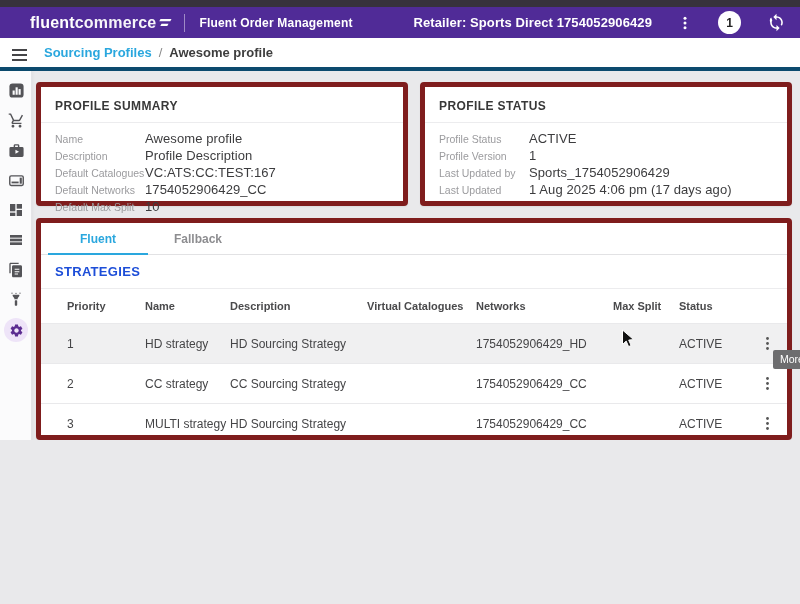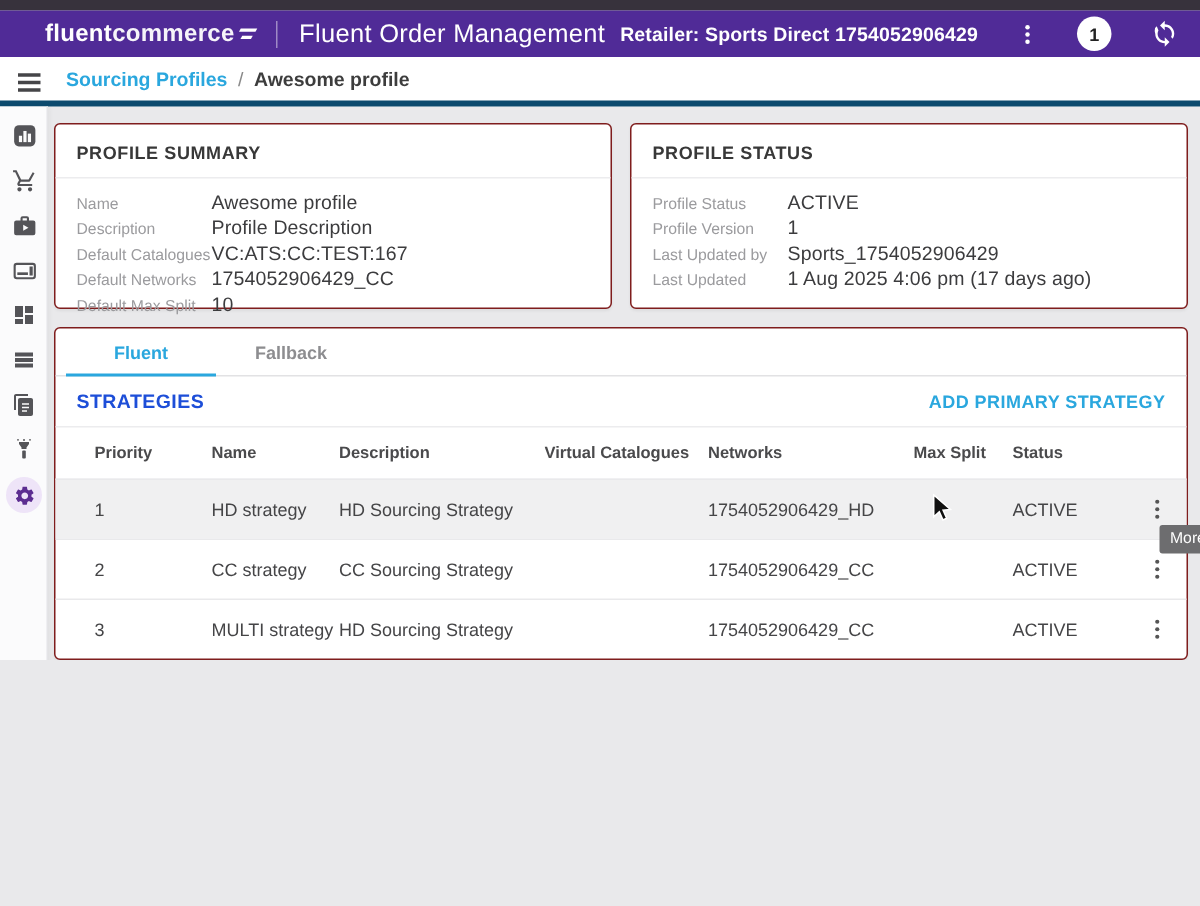--- a/index.html
+++ b/index.html
@@ -9,21 +9,21 @@
 
   
   .os-strip { position:absolute; top:0; left:0; width:800px; height:7px; background:#37323c; }
   .topbar { position:absolute; top:7px; left:0; width:800px; height:31px; background:#502b97;
             display:flex; align-items:center; padding:0 12px 0 30px; color:#fff; }
   .logo { display:flex; align-items:baseline; font-size:16px; letter-spacing:.2px; cursor:default; }
   .logo .b { font-weight:bold; }
   .logo .l { font-weight:bold; opacity:.95; }
   .logo-mark { margin-left:3px; align-self:center; }
   .topbar-sep { width:1px; height:18px; background:rgba(255,255,255,.45); margin:0 14px 0 12px; }
-  .app-title { font-size:17px; font-weight:normal; letter-spacing:.2px; }
+  .app-title { font-size:12px; font-weight:bold; letter-spacing:.2px; }
   .topbar-right { margin-left:auto; display:flex; align-items:center; gap:24px; }
   .retailer { font-size:13px; font-weight:bold; letter-spacing:.1px; }
   .icon-btn { background:none; border:none; cursor:pointer; display:flex; align-items:center; justify-content:center; padding:2px; }
   .count-badge { width:23px; height:23px; border-radius:50%; background:#fff; color:#222;
                  font-size:12px; font-weight:bold; display:flex; align-items:center; justify-content:center;
                  font-family:"Liberation Sans", sans-serif; border:none; cursor:pointer; }
 
   
   .crumb-bar { position:absolute; top:38px; left:0; width:800px; height:33px; background:#fff;
                border-bottom:4px solid #0c4a6e; display:flex; align-items:center; }
@@ -36,21 +36,21 @@
   
   .sidebar { position:absolute; top:71px; left:0; width:32px; height:533px; background:#fbfbfc;
              border-right:1px solid #e4e4e7; box-shadow:1px 0 3px rgba(0,0,0,.04); padding-top:4px; }
   .side-item { width:32px; height:30px; display:flex; align-items:center; justify-content:center;
                cursor:pointer; color:#5a5a5f; }
   .side-item.active { color:#5c2d91; }
   .gear-halo { width:24px; height:24px; border-radius:50%; background:#eee4f8;
                display:flex; align-items:center; justify-content:center; }
 
   
-  .card { position:absolute; background:#fff; border:1px solid #7f1d1d; border-radius:4px;
+  .card { position:absolute; background:#fff; border:5px solid #7f1d1d; border-radius:4px;
           box-shadow:0 1px 2px rgba(0,0,0,.06); }
   .card-title { font-size:12px; font-weight:bold; color:#383838; letter-spacing:.4px;
                 padding:12px 14px 9px 14px; border-bottom:1px solid #ececee; }
   .fields { padding:8px 14px; }
   .field-row { display:flex; align-items:baseline; height:17px; }
   .field-label { width:90px; flex:0 0 90px; font-size:10.5px; color:#9b9b9e; }
   .field-value { font-size:13px; color:#3c3c3e; font-weight:normal; letter-spacing:.1px; }
   #summary-card { left:36px; top:82px; width:372px; height:124px; }
   #status-card  { left:420px; top:82px; width:372px; height:124px; }
 
@@ -259,21 +259,20 @@
     </div>
   </div>
 
   <div class="card" id="strategies-card">
     <div class="tabbar">
       <div class="tab active">Fluent</div>
       <div class="tab">Fallback</div>
     </div>
     <div class="strat-head">
       <span class="strat-title">STRATEGIES</span>
-      <button class="add-link">ADD PRIMARY STRATEGY</button>
     </div>
 
     <div class="tgrid thead">
       <div class="cell">Priority</div>
       <div class="cell">Name</div>
       <div class="cell">Description</div>
       <div class="cell">Virtual Catalogues</div>
       <div class="cell">Networks</div>
       <div class="cell">Max Split</div>
       <div class="cell">Status</div>

